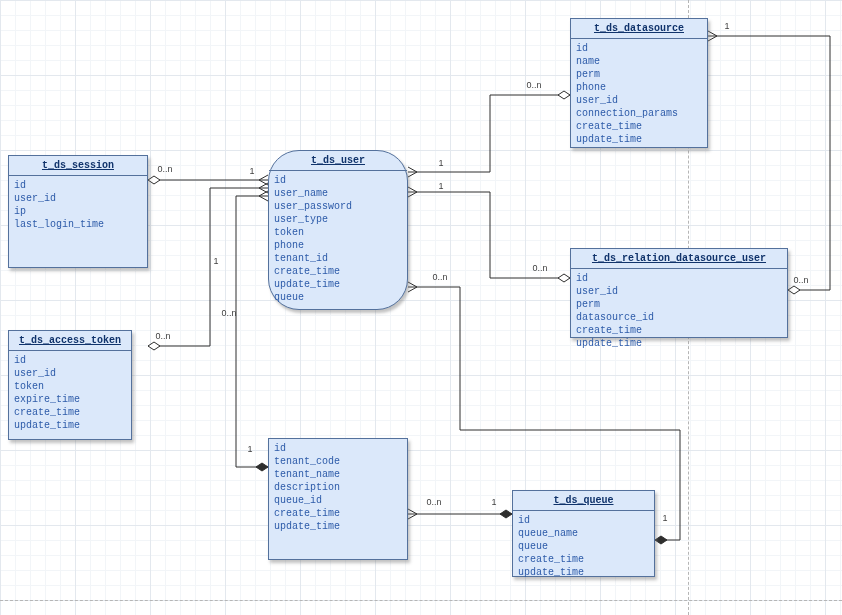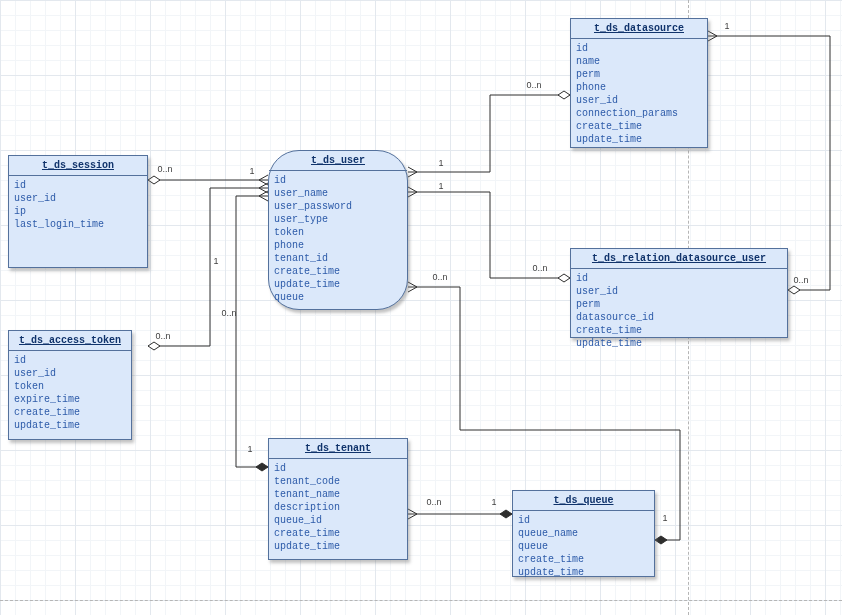--- a/index.html
+++ b/index.html
@@ -170,21 +170,20 @@
         <div class="entity-fields">
           <div class="field">id</div>
           <div class="field">user_id</div>
           <div class="field">token</div>
           <div class="field">expire_time</div>
           <div class="field">create_time</div>
           <div class="field">update_time</div>
         </div>
       </div>
       <div class="entity" style="left: 268px; top: 438px; width: 140px; height: 122px;">
-        <div class="entity-title">t_ds_tenant</div>
         <div class="entity-fields">
           <div class="field">id</div>
           <div class="field">tenant_code</div>
           <div class="field">tenant_name</div>
           <div class="field">description</div>
           <div class="field">queue_id</div>
           <div class="field">create_time</div>
           <div class="field">update_time</div>
         </div>
       </div>

